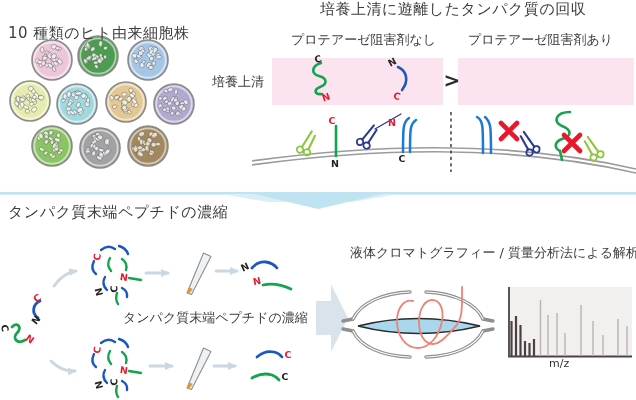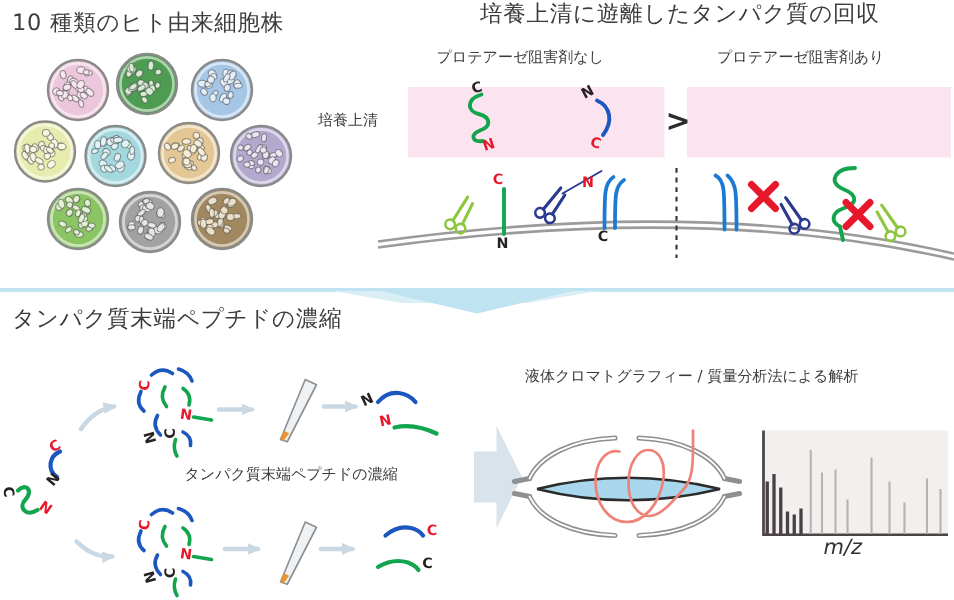--- a/index.html
+++ b/index.html
@@ -1,22 +1,22 @@
 <!DOCTYPE html>
 <html style="--pink-box: #fbe4f0; --red: #e8182c; --green: #13a44e; --royal-blue: #1c57c0; --membrane-blue: #1a7ad4; --navy: #2b3990; --light-green: #8dc63f; --arrow-gray: #c9d8e2; --block-arrow: #d9e3ec; --divider-blue: #bfe3f0; --membrane-gray: #9b9b9b; --orbitrap-fill: #a9d7ee; --ion-path: #ee8276; --text-dark: #3c3c3c;"><head>
 <meta charset="utf-8">
 <style>
   html,body{margin:0;padding:0;background:#fff;}
   .stage{position:relative;width:636px;height:400px;background:#fff;overflow:hidden;
          font-family:"DejaVu Sans","Liberation Sans",sans-serif;}
   .stage svg{position:absolute;left:0;top:0;}
   .t{position:absolute;white-space:nowrap;color:var(--text-dark,#3c3c3c);}
   .jp-title{font-size:15px;letter-spacing:.5px;}
-  .jp-label{font-size:10px;}
-  .mz{font-size:14px;font-style:italic;color:#333;}
+  .jp-label{font-size:13px;}
+  .mz{font-size:11px;color:#333;}
   .gt{font-weight:bold;font-size:20px;fill:#2b2b2b;text-anchor:middle;}
   .letter{font-weight:bold;font-size:9.5px;text-anchor:middle;}
   .shell{stroke:#8f8f8f;stroke-width:3.4;fill:none;stroke-linecap:round;}
   .shell-in{stroke:#ffffff;stroke-width:1.2;fill:none;stroke-linecap:round;}
 </style>
 </head>
 <body>
 
 <div class="stage">
 
@@ -466,23 +466,23 @@
         <text x="257" y="281" fill="#e8182c" class="letter" dominant-baseline="central" transform="rotate(-12 257 281)">N</text>
         <text x="97" y="350" fill="#e8182c" class="letter" dominant-baseline="central" transform="rotate(-85 97 350)">C</text>
         <text x="124" y="370" fill="#e8182c" class="letter" dominant-baseline="central" transform="rotate(8 124 370)">N</text>
         <text x="99" y="385" fill="#262223" class="letter" dominant-baseline="central" transform="rotate(75 99 385)">N</text>
         <text x="114" y="382" fill="#262223" class="letter" dominant-baseline="central" transform="rotate(-92 114 382)">C</text>
         <text x="288" y="354" fill="#e8182c" class="letter" dominant-baseline="central" transform="rotate(0 288 354)">C</text>
         <text x="285" y="376" fill="#262223" class="letter" dominant-baseline="central" transform="rotate(0 285 376)">C</text>
       </g>
 </svg>
 
-<div class="t jp-title" style="left:8px;top:6px">10 種類のヒト由来細胞株</div>
+<div class="t jp-title" style="left:8px;top:24px">10 種類のヒト由来細胞株</div>
 <div class="t jp-title" style="left:320px;top:0">培養上清に遊離したタンパク質の回収</div>
 <div class="t jp-label" style="left:291px;top:31px">プロテアーゼ阻害剤なし</div>
-<div class="t jp-label" style="left:478px;top:31px">プロテアーゼ阻害剤あり</div>
+<div class="t jp-label" style="left:468px;top:31px">プロテアーゼ阻害剤あり</div>
 <div class="t jp-label" style="left:212px;top:73px">培養上清</div>
 <div class="t jp-title" style="left:8px;top:203px">タンパク質末端ペプチドの濃縮</div>
 <div class="t jp-label" style="left:350px;top:244px">液体クロマトグラフィー / 質量分析法による解析</div>
 <div class="t jp-label" style="left:123px;top:309px">タンパク質末端ペプチドの濃縮</div>
 <div class="t mz" style="left:549px;top:357px">m/z</div>
 
 </div>
 
 </body></html>

